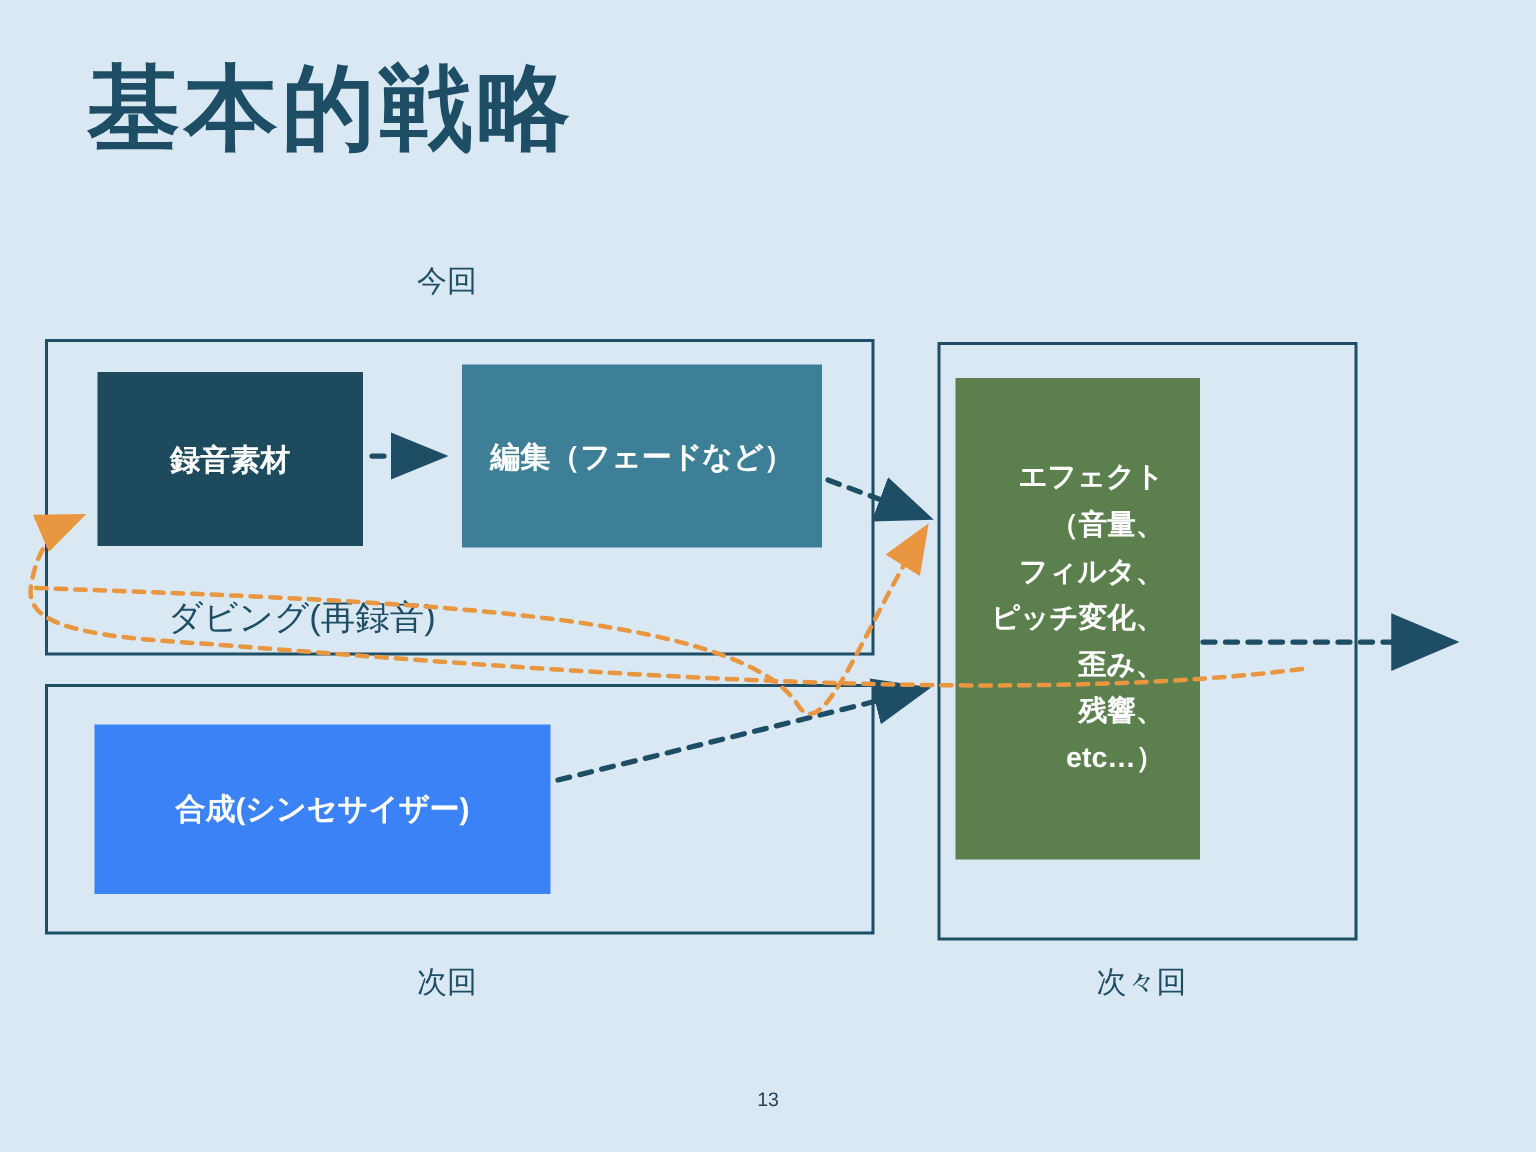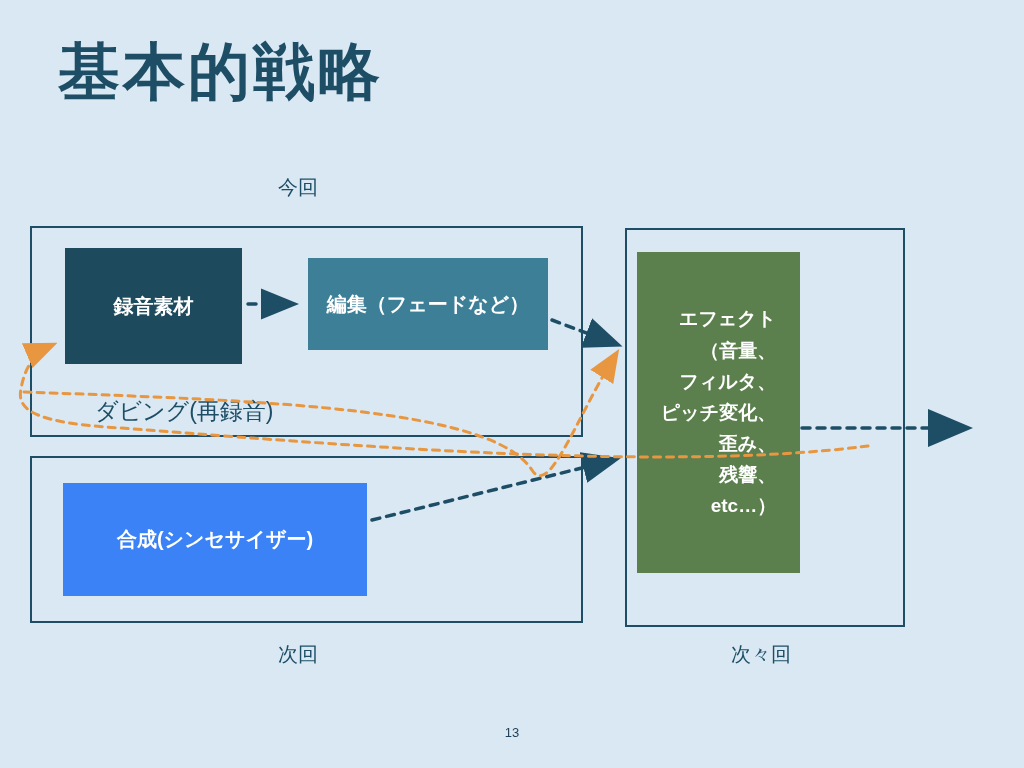--- a/index.html
+++ b/index.html
@@ -52,31 +52,31 @@
 
   <div class="abs stage-label" style="left:278px;top:174px;">今回</div>
   <div class="abs stage-label" style="left:278px;top:641px;">次回</div>
   <div class="abs stage-label" style="left:731px;top:641px;">次々回</div>
 
   <div class="abs group-box" style="left:30px;top:226px;width:553px;height:211px;"></div>
   <div class="abs group-box" style="left:30px;top:456px;width:553px;height:167px;"></div>
   <div class="abs group-box" style="left:625px;top:228px;width:280px;height:399px;"></div>
 
   <div class="abs node node-recording" style="left:65px;top:248px;width:177px;height:116px;">録音素材</div>
-  <div class="abs node node-editing" style="left:308px;top:243px;width:240px;height:92px;margin-top:15px;">編集（フェードなど）</div>
+  <div class="abs node node-editing" style="left:308px;top:243px;width:240px;height:122px;">編集（フェードなど）</div>
   <div class="abs node node-synthesis" style="left:63px;top:483px;width:304px;height:113px;">合成(シンセサイザー)</div>
   <div class="abs node node-effects" style="left:637px;top:252px;width:163px;height:321px;">エフェクト
 （音量、
 フィルタ、
 ピッチ変化、
 歪み、
 残響、
 etc…）</div>
 
-  <div class="abs dubbing-label" style="left:95px;top:396px;text-align:right;">ダビング(再録音)</div>
+  <div class="abs dubbing-label" style="left:112px;top:396px;text-align:right;">ダビング(再録音)</div>
 
   <div class="abs page-number">13</div>
 
   <svg class="arrow-layer" width="1024" height="768" viewBox="0 0 1024 768">
     <defs>
       <marker id="mdark" markerWidth="11" markerHeight="9" refX="9" refY="4.5" orient="auto">
         <path d="M0,0 L11,4.5 L0,9 z" fill="#1d4e66"></path>
       </marker>
       <marker id="mdarkbig" markerWidth="13" markerHeight="11" refX="11" refY="5.5" orient="auto">
         <path d="M0,0 L13,5.5 L0,11 z" fill="#1d4e66"></path>

